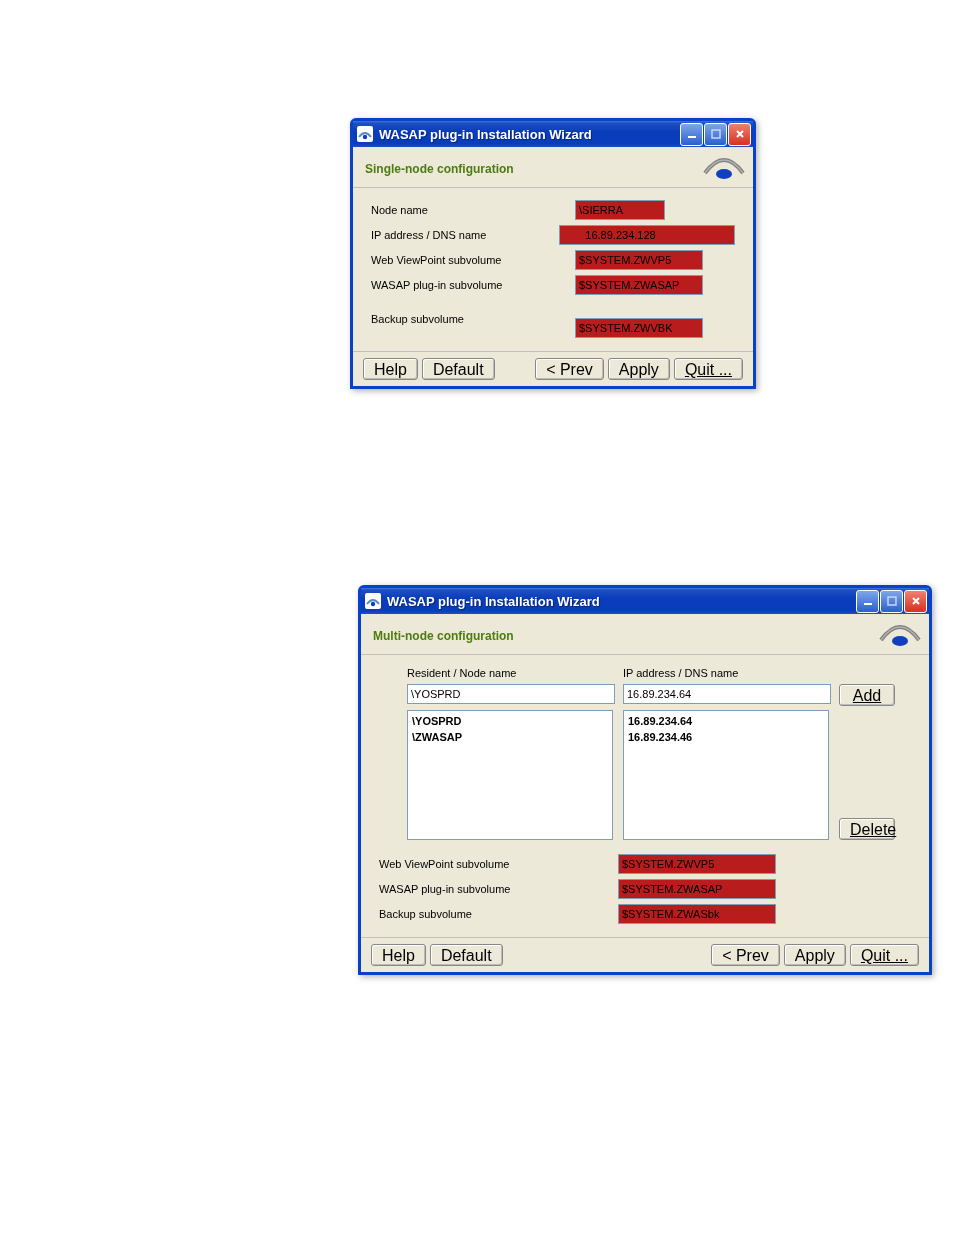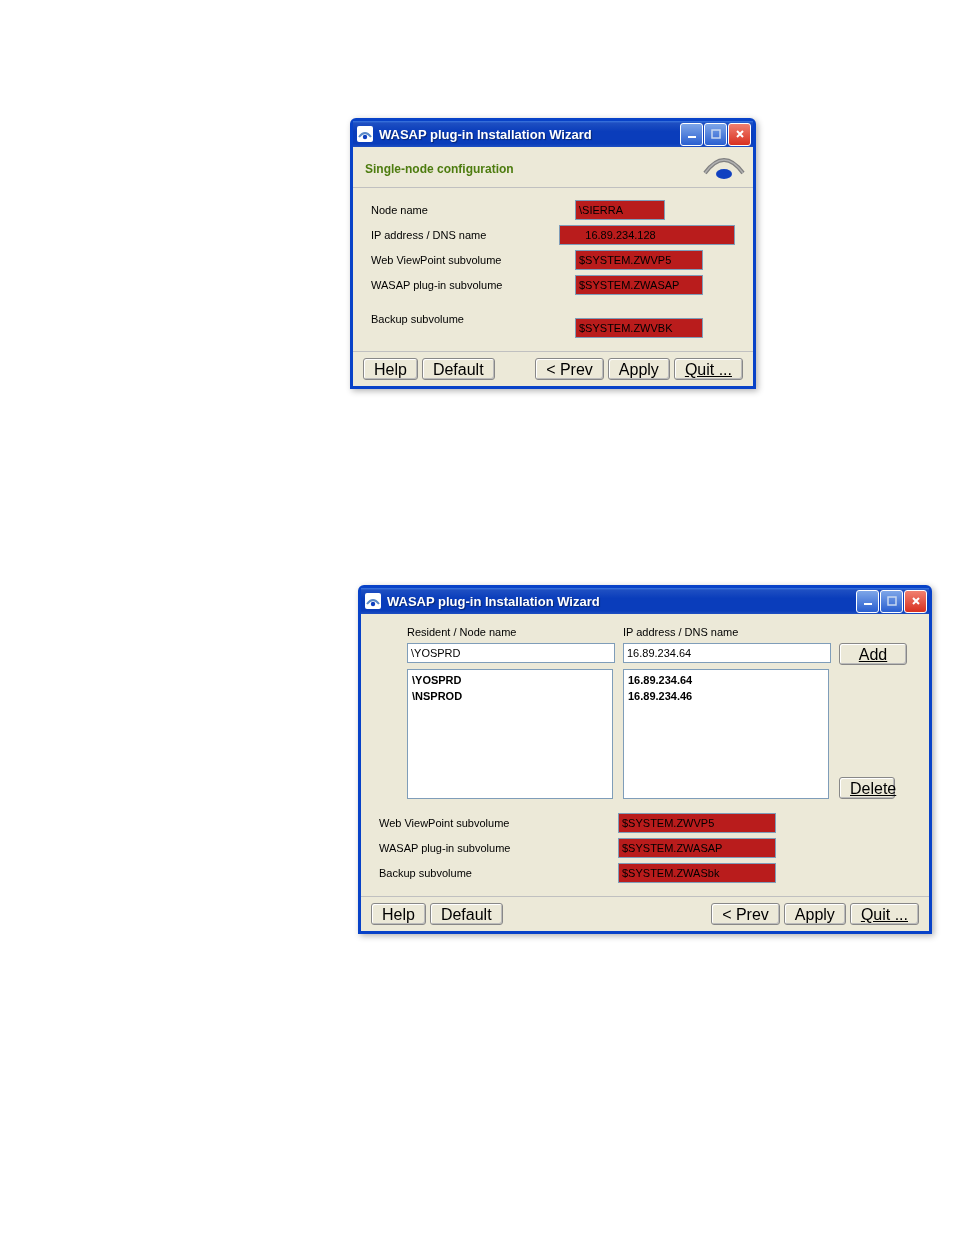--- a/index.html
+++ b/index.html
@@ -264,34 +264,44 @@
           </svg>
       </div>
       <div class="win-btn close">
         <svg width="10" height="10">
             <path d="M2 2 L8 8 M8 2 L2 8" stroke="#fff" stroke-width="2"></path>
           </svg>
       </div>
     </div>
   </div>
 
+  <div class="header-strip">
+    <span class="header-title">Multi-node configuration</span>
+    <span class="header-logo">
+      <svg width="50" height="30" viewBox="0 0 50 30">
+        <path d="M6 24 Q25 -2 44 24" stroke="#808080" stroke-width="4" fill="none"></path>
+        <path d="M6 24 Q25 -2 44 24" stroke="#b0b0b0" stroke-width="1.5" fill="none"></path>
+        <ellipse cx="25" cy="25" rx="8" ry="5" fill="#1040c0"></ellipse>
+      </svg>
+    </span>
+  </div>
 
   <div class="content">
     <div class="multi-grid">
       <div class="col-label">Resident / Node name</div>
       <div class="col-label">IP address / DNS name</div>
       <div></div>
 
       <div><input type="text" value="\YOSPRD" style=""></div>
       <div><input type="text" value="16.89.234.64" style=""></div>
-      <div><button class="xp" style="width:68px">Add</button></div>
+      <div><button class="xp" style="width:56px">Add</button></div>
 
       <div class="listbox" id="list-nodes">
           <div class="item">\YOSPRD</div>
-          <div class="item">\NSPROD</div>
+          <div class="item">\ZWASAP</div>
         </div>
       <div class="listbox" id="list-ips">
           <div class="item">16.89.234.64</div>
           <div class="item">16.89.234.46</div>
         </div>
       <div style="display:flex; align-items:flex-end;">
         <button class="xp" style="width:56px">Delete</button>
       </div>
     </div>
 

